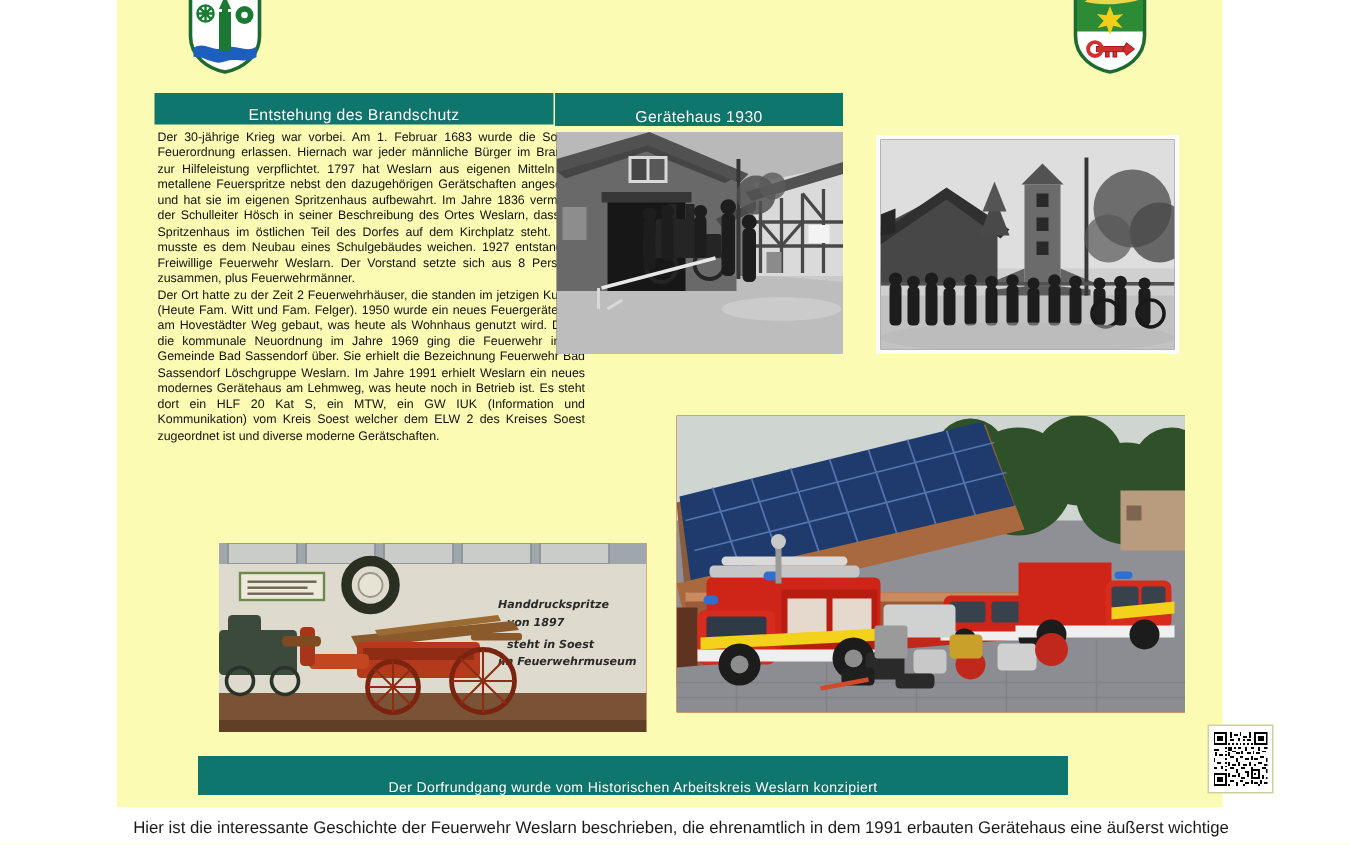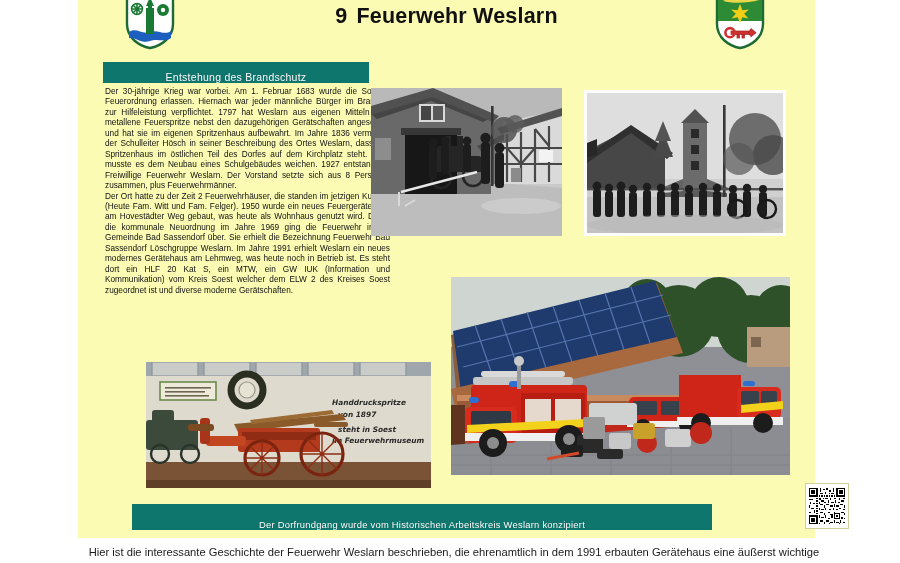--- a/index.html
+++ b/index.html
@@ -119,26 +119,26 @@
         <g fill="#cf3030" stroke="#a31f1f" stroke-width=".7">
           <rect x="22" y="37" width="20" height="3.4"></rect>
           <path d="M42 34.6 L47.2 38.7 L42 42.8 L39.6 38.7 Z"></path>
           <circle cx="21" cy="38.7" r="4.6" fill="none" stroke="#cf3030" stroke-width="2.6"></circle>
           <rect x="28" y="40.4" width="2.4" height="3.6"></rect>
           <rect x="33" y="40.4" width="2.4" height="3.6"></rect>
         </g>
       </svg>
     </div>
 
-    <div class="title">
-      <span class="num">9</span><span>Feuerwehr Weslarn</span>
-    </div>
 
     <div class="greenbar" id="hdr-brandschutz">
       <span>Entstehung des Brandschutz</span>
+    </div>
+    <div class="greenbar" id="hdr-1930">
+      <span>Gerätehaus 1930</span>
     </div>
 
     <div class="bodytext">
       <p>Der 30-jährige Krieg war vorbei.  Am 1. Februar 1683 wurde die Soester Feuerordnung erlassen. Hiernach war jeder männliche Bürger im Brandfall zur Hilfeleistung verpflichtet.  1797 hat Weslarn aus eigenen Mitteln eine metallene Feuerspritze nebst den dazugehörigen Gerätschaften angeschafft und hat sie im  eigenen Spritzenhaus aufbewahrt.  Im Jahre 1836 vermerkte der Schulleiter Hösch in seiner Beschreibung des Ortes Weslarn, dass das  Spritzenhaus im östlichen Teil des Dorfes auf dem Kirchplatz steht. 1868 musste es  dem Neubau eines Schulgebäudes weichen. 1927   entstand die Freiwillige Feuerwehr Weslarn. Der Vorstand setzte sich aus 8 Personen zusammen, plus Feuerwehrmänner.</p>
       <p class="para2">Der Ort hatte zu der Zeit 2 Feuerwehrhäuser, die standen im jetzigen Kuhlen. (Heute Fam. Witt und Fam. Felger). 1950 wurde ein neues Feuergerätehaus am Hovestädter Weg  gebaut, was heute als Wohnhaus genutzt wird. Durch die kommunale Neuordnung im Jahre 1969 ging die Feuerwehr in die Gemeinde Bad Sassendorf über. Sie erhielt die Bezeichnung Feuerwehr Bad Sassendorf Löschgruppe Weslarn. Im Jahre 1991 erhielt Weslarn ein neues modernes Gerätehaus am Lehmweg, was heute noch in Betrieb ist. Es steht dort ein HLF 20 Kat S, ein MTW, ein  GW  IUK (Information und Kommunikation) vom Kreis Soest welcher dem ELW 2 des Kreises Soest zugeordnet ist und diverse moderne Gerätschaften.</p>
     </div>
 
     <div class="photo sw" id="photo-1930">
       <svg class="scene" viewBox="0 0 191 148" preserveAspectRatio="none" aria-hidden="true">
         <rect width="191" height="148" fill="#b9b6ae"></rect>

